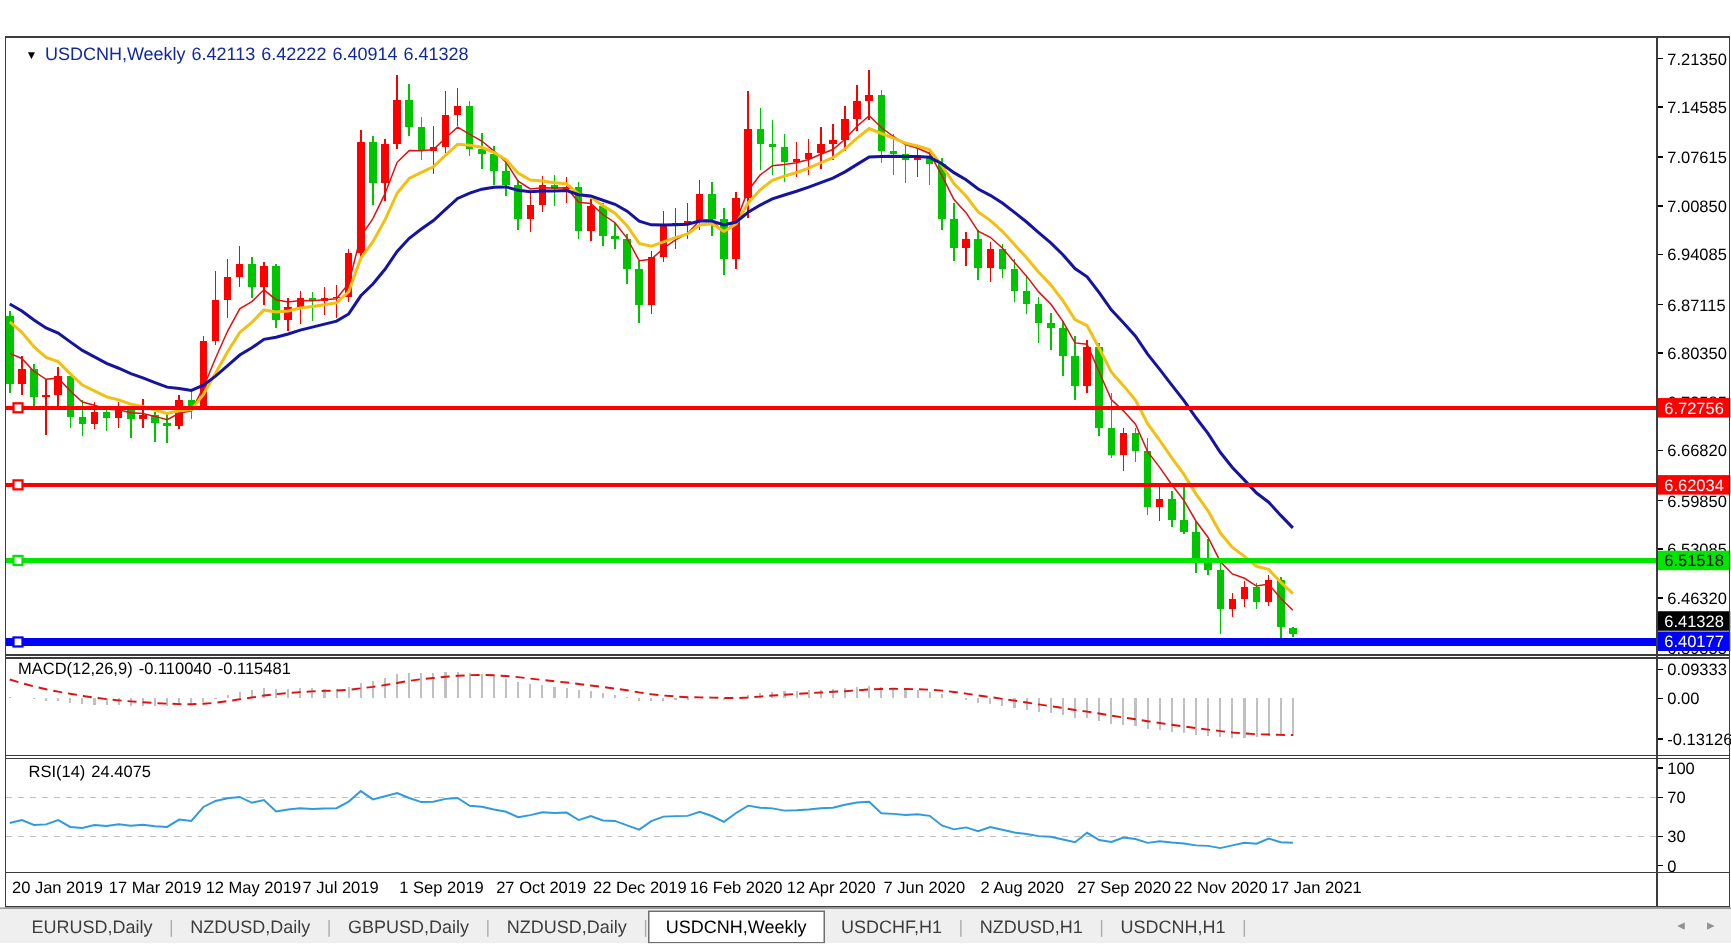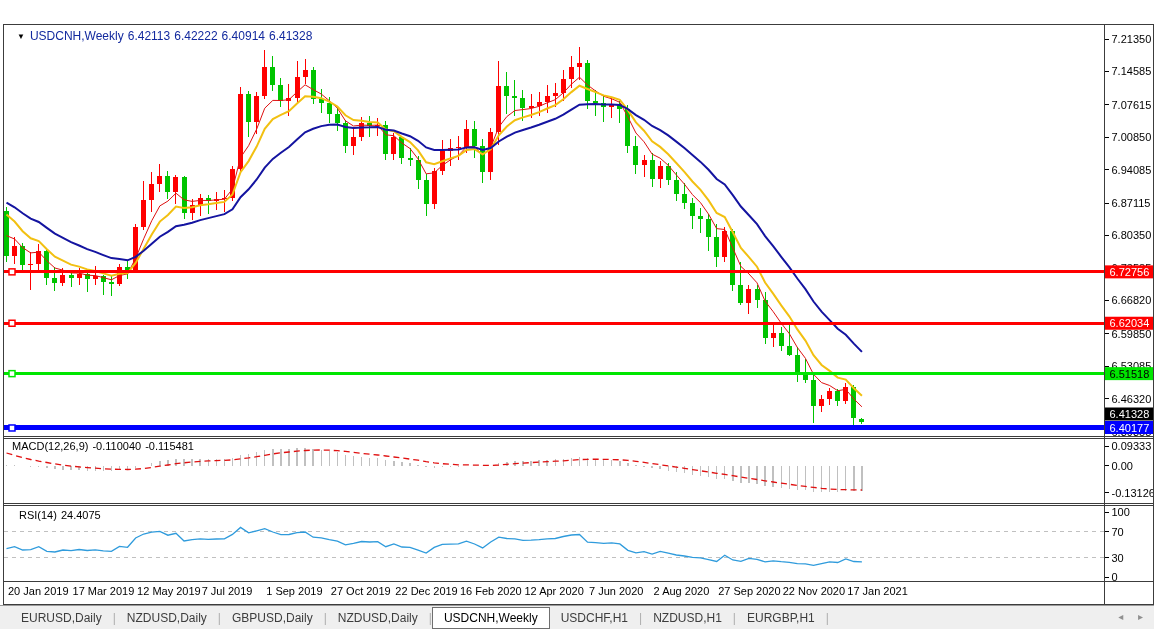--- a/index.html
+++ b/index.html
@@ -496,17 +496,17 @@
       <span class="tabsep">|</span>
       <div class="tab">GBPUSD,Daily</div>
       <span class="tabsep">|</span>
       <div class="tab">NZDUSD,Daily</div>
       <span class="tabsep">|</span>
       <div class="tab active">USDCNH,Weekly</div>
       <div class="tab">USDCHF,H1</div>
       <span class="tabsep">|</span>
       <div class="tab">NZDUSD,H1</div>
       <span class="tabsep">|</span>
-      <div class="tab">EURGBP,H1</div>
+      <div class="tab">USDCNH,H1</div>
       <span class="tabsep">|</span>
     </div>
   <div id="tab-scroll">◂ ▸</div>
 </div>
 
 </body></html>

